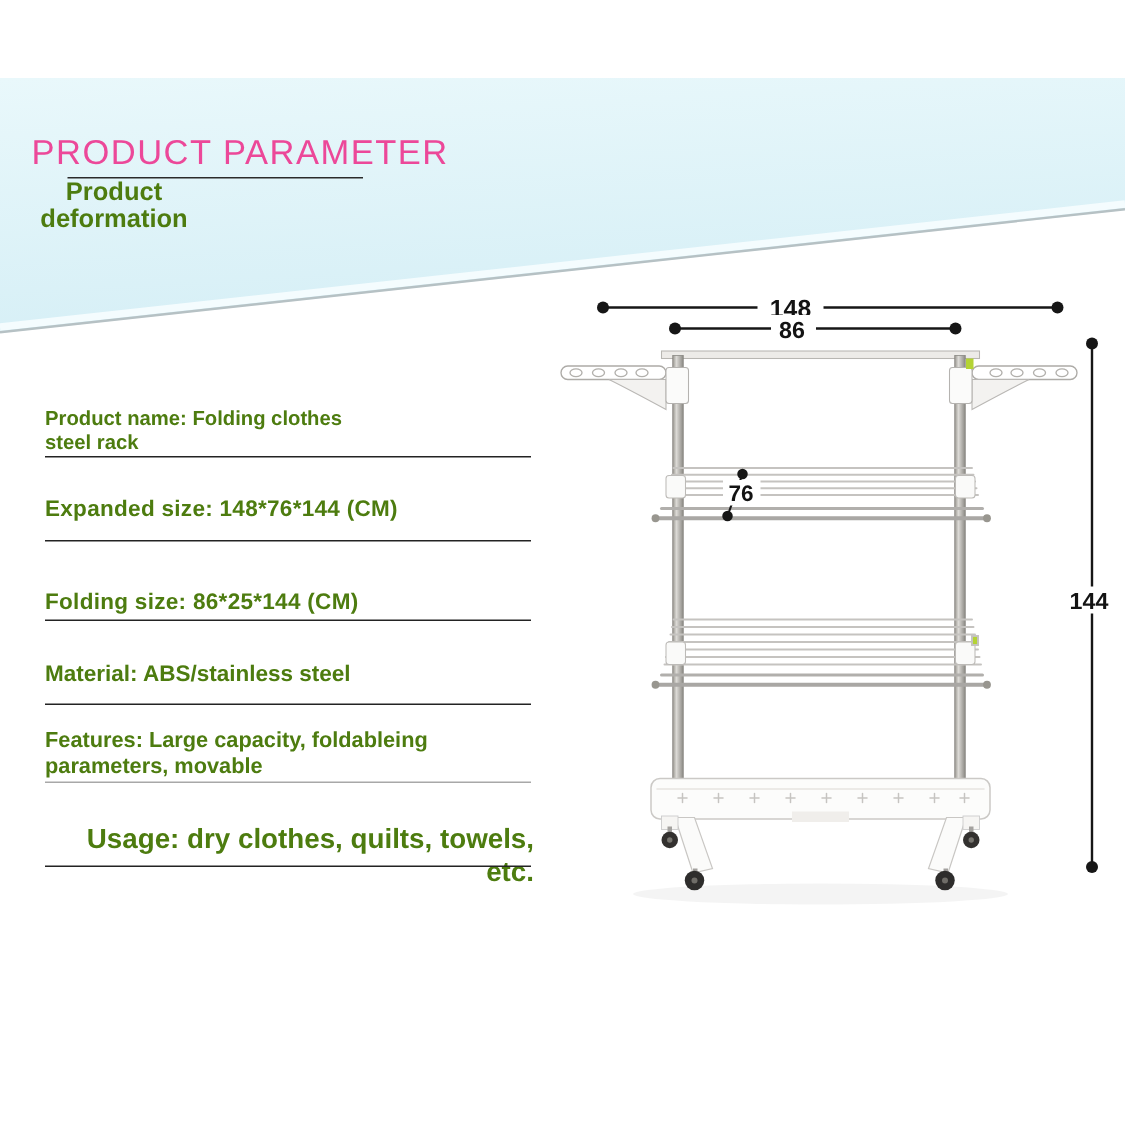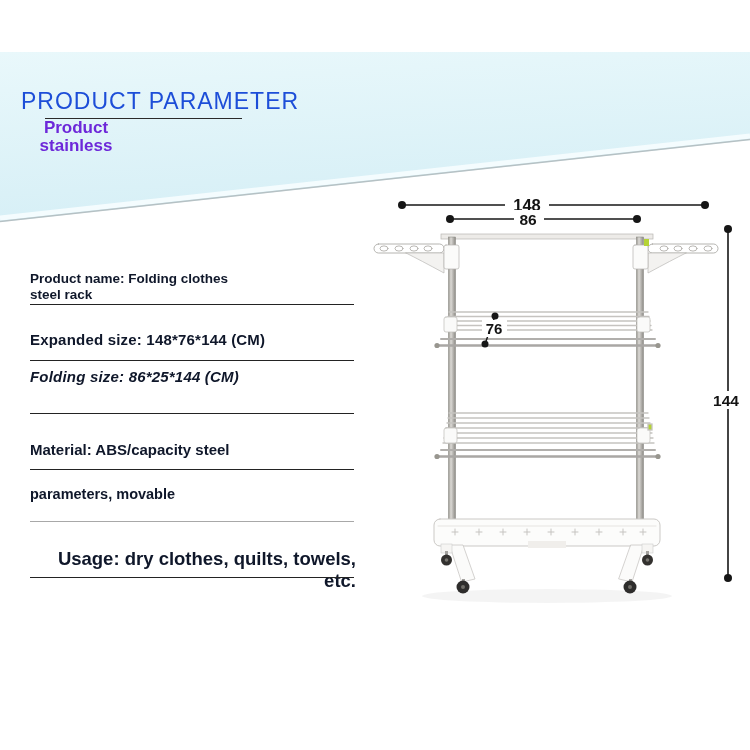--- a/index.html
+++ b/index.html
@@ -10,48 +10,48 @@
     color:#141414;
   }
   .abs{position:absolute;}
 
   
   #band-svg{left:0;top:0;width:750px;height:240px;}
 
   
   #page-title{
     left:21px;top:88px;
-    font-size:23px;font-weight:400;letter-spacing:1px;color:#1d4ed8;
+    font-size:23px;font-weight:400;letter-spacing:1px;color:#ec4899;
     white-space:nowrap;
   }
   #title-underline{
     left:45px;top:118px;width:197px;height:1px;background:#2a2a2a;
   }
   #page-subtitle{
     left:24px;top:119px;width:104px;
     font-size:17px;font-weight:bold;line-height:18px;
-    text-align:center;color:#6d28d9;
+    text-align:center;color:#4d7c0f;
   }
 
   
   .spec{
-    left:30px;width:326px;font-weight:bold;color:#0f172a;
+    left:30px;width:326px;font-weight:bold;color:#4d7c0f;
   }
   .spec-sm{font-size:13.5px;line-height:16px;}
   .spec-lg{font-size:15px;line-height:22px;letter-spacing:0.2px;}
   .spec-md{font-size:15px;line-height:18px;}
   .spec-usage{font-size:18.5px;line-height:22px;text-align:right;}
   .divider{left:30px;width:324px;height:1px;background:#232323;}
   .divider-light{background:#a8a8a8;}
 
   #row-name{top:271px;}
   #div-1{top:304px;}
   #row-expanded{top:329px;}
   #div-2{top:360px;}
-  #row-folding{top:366px;font-style:italic;}
+  #row-folding{top:391px;}
   #div-3{top:413px;}
   #row-material{top:441px;}
   #div-4{top:469px;}
   #row-features{top:486px;font-size:14.5px;line-height:17px;}
   #div-5{top:521px;}
   #row-usage{top:548px;}
   #div-6{top:577px;}
 
   
   #diagram-svg{left:0;top:0;width:750px;height:750px;pointer-events:none;}
@@ -77,39 +77,40 @@
   </defs>
   <polygon points="0,52 750,52 750,140 0,222" fill="url(#bandGrad)"></polygon>
   <line x1="0" y1="218" x2="750" y2="136" stroke="#f4fcfe" stroke-width="5"></line>
   <line x1="0" y1="221.5" x2="750" y2="139.5" stroke="#b6c1c4" stroke-width="1.6"></line>
 </svg>
 
 <div id="page-title" class="abs">PRODUCT PARAMETER</div>
 <div id="title-underline" class="abs"></div>
 <div id="page-subtitle" class="abs">
   <div>Product</div>
-  <div>stainless</div>
+  <div>deformation</div>
 </div>
 
 <div id="row-name" class="abs spec spec-sm">
   <div>Product name: Folding clothes</div>
   <div>steel rack</div>
 </div>
 <div id="div-1" class="abs divider"></div>
 
 <div id="row-expanded" class="abs spec spec-lg">Expanded size: 148*76*144 (CM)</div>
 <div id="div-2" class="abs divider"></div>
 
 <div id="row-folding" class="abs spec spec-lg">Folding size: 86*25*144 (CM)</div>
 <div id="div-3" class="abs divider"></div>
 
-<div id="row-material" class="abs spec spec-md">Material: ABS/capacity steel</div>
+<div id="row-material" class="abs spec spec-md">Material: ABS/stainless steel</div>
 <div id="div-4" class="abs divider"></div>
 
 <div id="row-features" class="abs spec">
+  <div>Features: Large capacity, foldableing</div>
   <div>parameters, movable</div>
 </div>
 <div id="div-5" class="abs divider divider-light"></div>
 
 <div id="row-usage" class="abs spec spec-usage">Usage: dry clothes, quilts, towels, etc.</div>
 <div id="div-6" class="abs divider"></div>
 
 <svg id="diagram-svg" class="abs" viewBox="0 0 750 750">
 
   <ellipse cx="547" cy="596" rx="125" ry="7" fill="rgba(0,0,0,0.045)"></ellipse>

